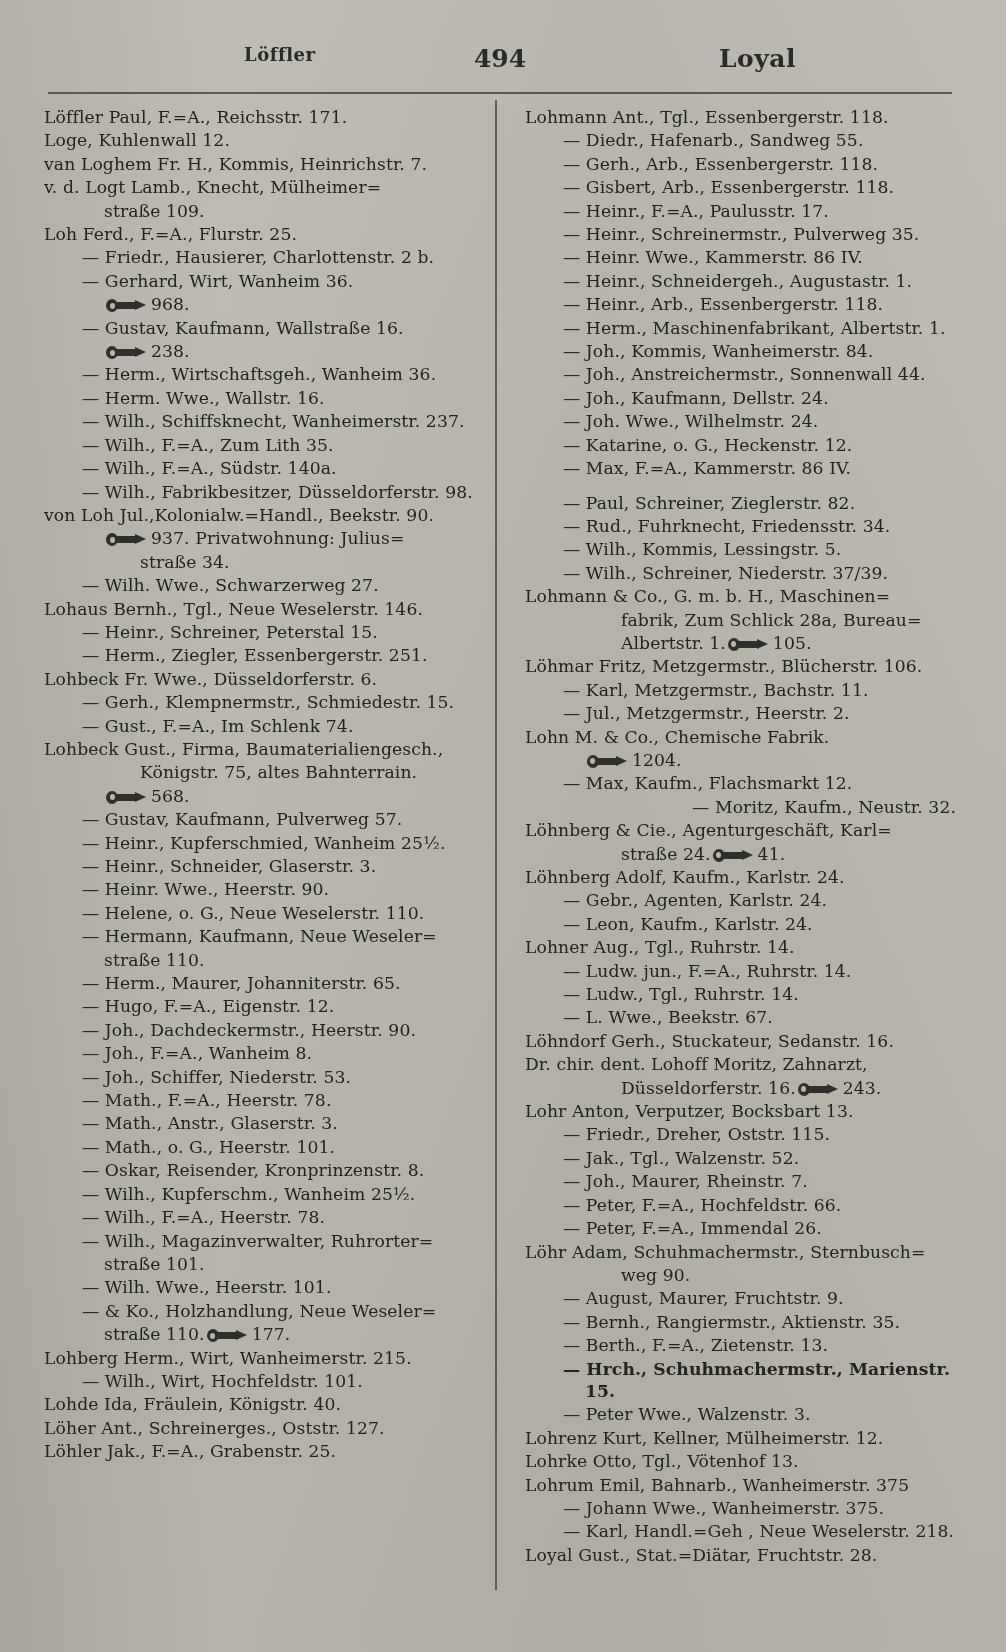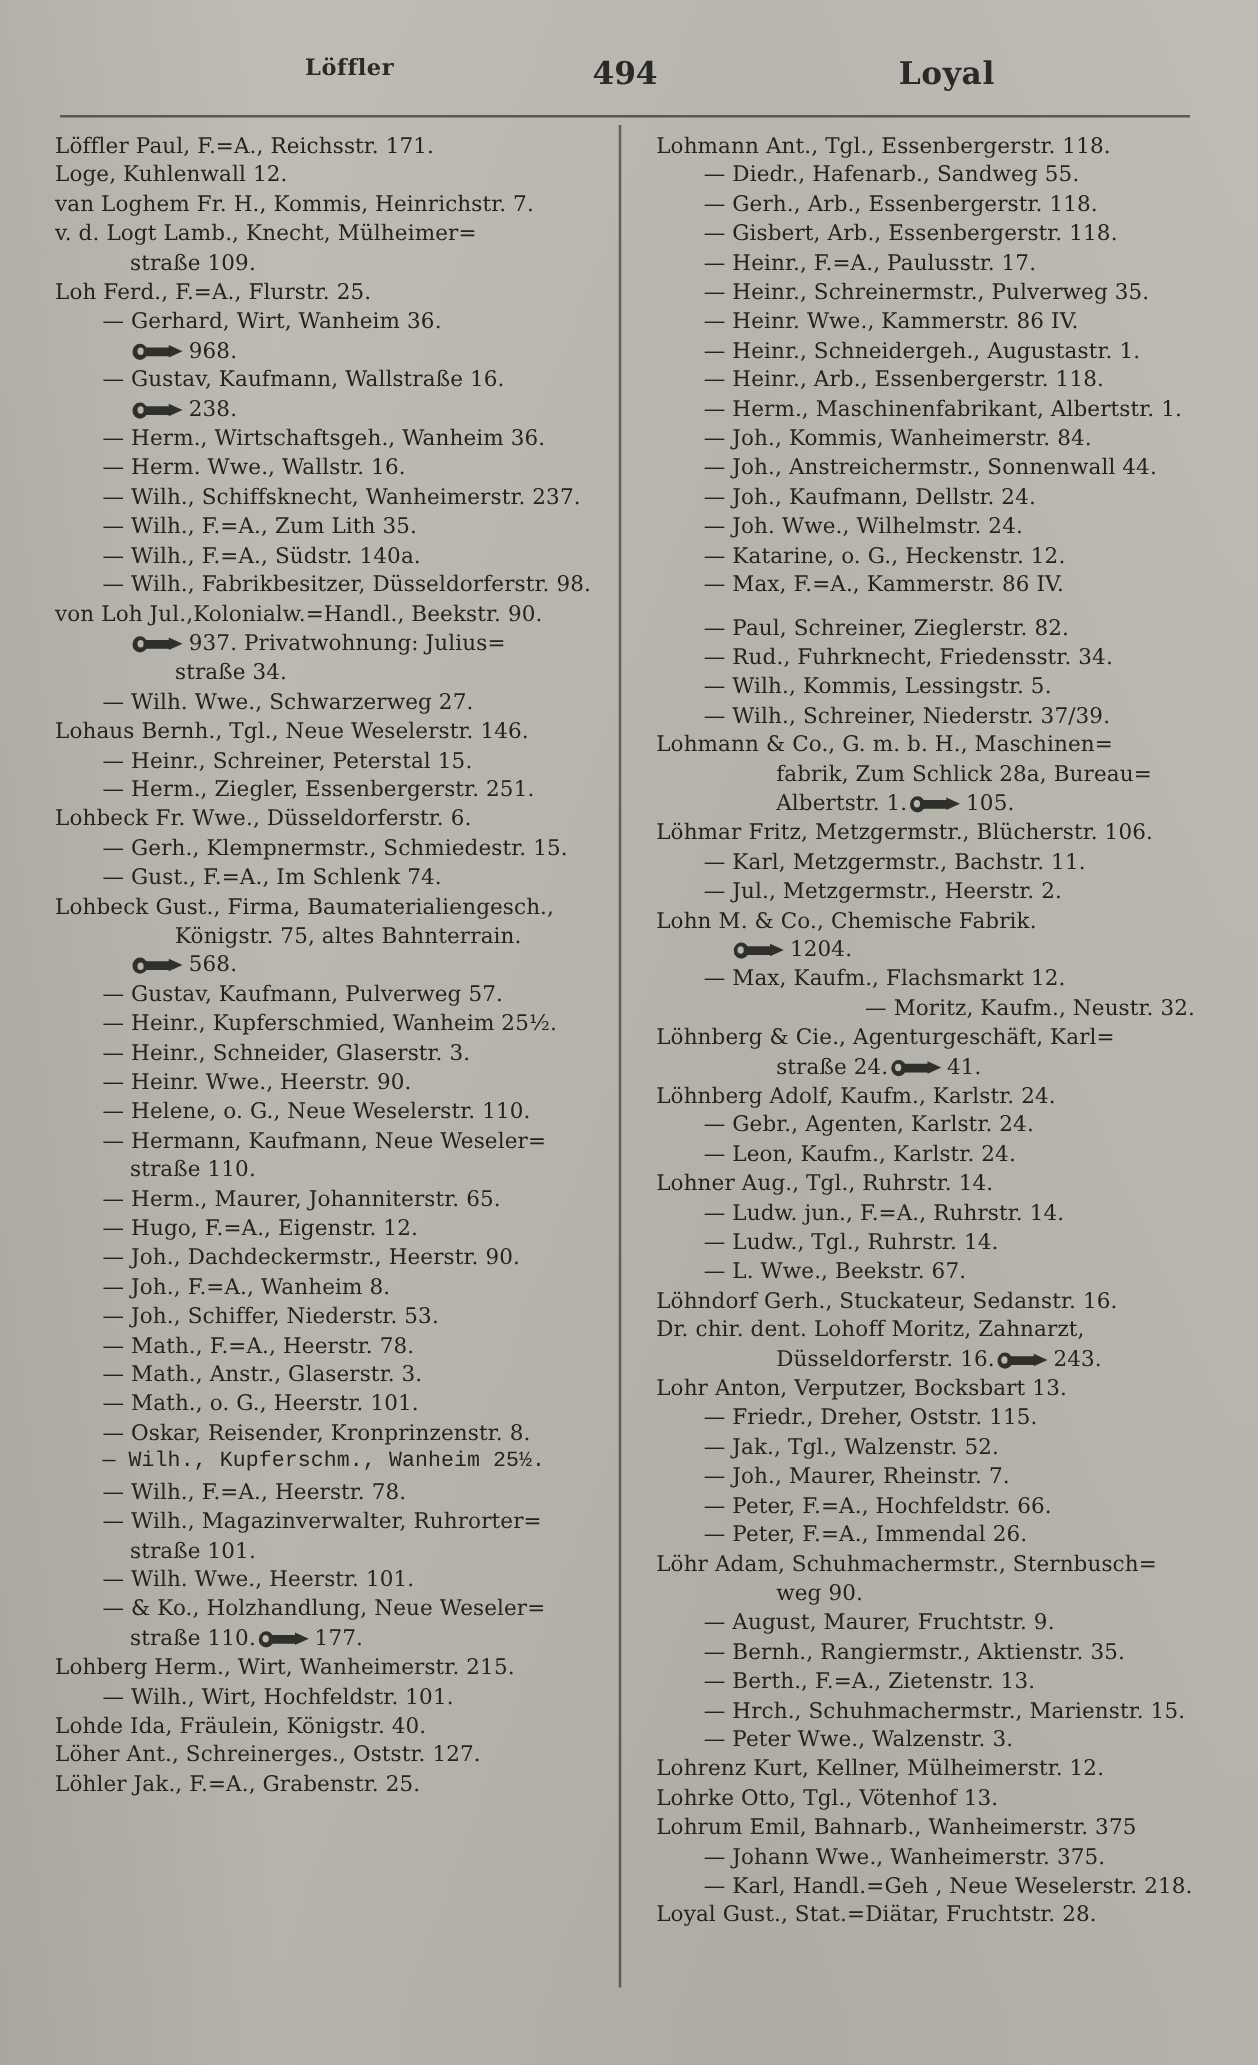--- a/index.html
+++ b/index.html
@@ -170,20 +170,21 @@
     <div class="rule"></div>
 
     <div class="columns">
       <div class="col left" id="col-left">
           <div class="entry"><span class="bold-first">Löffler Paul, F.=A., Reichsstr. 171.</span></div>
           <div class="entry"><span class="bold-first">Loge, Kuhlenwall 12.</span></div>
           <div class="entry"><span class="bold-first">van Loghem Fr. H., Kommis, Heinrichstr. 7.</span></div>
           <div class="entry"><span class="bold-first">v. d. Logt Lamb., Knecht, Mülheimer=</span></div>
           <div class="entry indent1"><span>straße 109.</span></div>
           <div class="entry"><span class="bold-first">Loh Ferd., F.=A., Flurstr. 25.</span></div>
+          <div class="entry indent1" style="text-indent: -22px;"><span>— </span><span>Friedr., Hausierer, Charlottenstr. 2 b.</span></div>
           <div class="entry indent1" style="text-indent: -22px;"><span>— </span><span>Gerhard, Wirt, Wanheim 36.</span></div>
           <div class="entry indent1"><span class="phone"><span class="lcap"></span><span class="body"></span><span class="rcap"></span></span><span>968.</span></div>
           <div class="entry indent1" style="text-indent: -22px;"><span>— </span><span>Gustav, Kaufmann, Wallstraße 16.</span></div>
           <div class="entry indent1"><span class="phone"><span class="lcap"></span><span class="body"></span><span class="rcap"></span></span><span>238.</span></div>
           <div class="entry indent1" style="text-indent: -22px;"><span>— </span><span>Herm., Wirtschaftsgeh., Wanheim 36.</span></div>
           <div class="entry indent1" style="text-indent: -22px;"><span>— </span><span>Herm. Wwe., Wallstr. 16.</span></div>
           <div class="entry indent1" style="text-indent: -22px;"><span>— </span><span>Wilh., Schiffsknecht, Wanheimerstr. 237.</span></div>
           <div class="entry indent1" style="text-indent: -22px;"><span>— </span><span>Wilh., F.=A., Zum Lith 35.</span></div>
           <div class="entry indent1" style="text-indent: -22px;"><span>— </span><span>Wilh., F.=A., Südstr. 140a.</span></div>
           <div class="entry indent1" style="text-indent: -22px;"><span>— </span><span>Wilh., Fabrikbesitzer, Düsseldorferstr. 98.</span></div>
@@ -209,21 +210,21 @@
           <div class="entry indent1"><span>straße 110.</span></div>
           <div class="entry indent1" style="text-indent: -22px;"><span>— </span><span>Herm., Maurer, Johanniterstr. 65.</span></div>
           <div class="entry indent1" style="text-indent: -22px;"><span>— </span><span>Hugo, F.=A., Eigenstr. 12.</span></div>
           <div class="entry indent1" style="text-indent: -22px;"><span>— </span><span>Joh., Dachdeckermstr., Heerstr. 90.</span></div>
           <div class="entry indent1" style="text-indent: -22px;"><span>— </span><span>Joh., F.=A., Wanheim 8.</span></div>
           <div class="entry indent1" style="text-indent: -22px;"><span>— </span><span>Joh., Schiffer, Niederstr. 53.</span></div>
           <div class="entry indent1" style="text-indent: -22px;"><span>— </span><span>Math., F.=A., Heerstr. 78.</span></div>
           <div class="entry indent1" style="text-indent: -22px;"><span>— </span><span>Math., Anstr., Glaserstr. 3.</span></div>
           <div class="entry indent1" style="text-indent: -22px;"><span>— </span><span>Math., o. G., Heerstr. 101.</span></div>
           <div class="entry indent1" style="text-indent: -22px;"><span>— </span><span>Oskar, Reisender, Kronprinzenstr. 8.</span></div>
-          <div class="entry indent1" style="text-indent: -22px; font-family: Liberation Mono, monospace;"><span>— </span><span>Wilh., Kupferschm., Wanheim 25½.</span></div>
+          <div class="entry indent1" style="text-indent: -22px;"><span>— </span><span>Wilh., Kupferschm., Wanheim 25½.</span></div>
           <div class="entry indent1" style="text-indent: -22px;"><span>— </span><span>Wilh., F.=A., Heerstr. 78.</span></div>
           <div class="entry indent1" style="text-indent: -22px;"><span>— </span><span>Wilh., Magazinverwalter, Ruhrorter=</span></div>
           <div class="entry indent1"><span>straße 101.</span></div>
           <div class="entry indent1" style="text-indent: -22px;"><span>— </span><span>Wilh. Wwe., Heerstr. 101.</span></div>
           <div class="entry indent1" style="text-indent: -22px;"><span>— </span><span>&amp; Ko., Holzhandlung, Neue Weseler=</span></div>
           <div class="entry indent1"><span>straße 110.</span><span class="phone"><span class="lcap"></span><span class="body"></span><span class="rcap"></span></span><span>177.</span></div>
           <div class="entry"><span class="bold-first">Lohberg Herm., Wirt, Wanheimerstr. 215.</span></div>
           <div class="entry indent1" style="text-indent: -22px;"><span>— </span><span>Wilh., Wirt, Hochfeldstr. 101.</span></div>
           <div class="entry"><span class="bold-first">Lohde Ida, Fräulein, Königstr. 40.</span></div>
           <div class="entry"><span class="bold-first">Löher Ant., Schreinerges., Oststr. 127.</span></div>
@@ -277,21 +278,21 @@
           <div class="entry indent1" style="text-indent: -22px;"><span>— </span><span>Friedr., Dreher, Oststr. 115.</span></div>
           <div class="entry indent1" style="text-indent: -22px;"><span>— </span><span>Jak., Tgl., Walzenstr. 52.</span></div>
           <div class="entry indent1" style="text-indent: -22px;"><span>— </span><span>Joh., Maurer, Rheinstr. 7.</span></div>
           <div class="entry indent1" style="text-indent: -22px;"><span>— </span><span>Peter, F.=A., Hochfeldstr. 66.</span></div>
           <div class="entry indent1" style="text-indent: -22px;"><span>— </span><span>Peter, F.=A., Immendal 26.</span></div>
           <div class="entry"><span class="bold-first">Löhr Adam, Schuhmachermstr., Sternbusch=</span></div>
           <div class="entry indent2"><span>weg 90.</span></div>
           <div class="entry indent1" style="text-indent: -22px;"><span>— </span><span>August, Maurer, Fruchtstr. 9.</span></div>
           <div class="entry indent1" style="text-indent: -22px;"><span>— </span><span>Bernh., Rangiermstr., Aktienstr. 35.</span></div>
           <div class="entry indent1" style="text-indent: -22px;"><span>— </span><span>Berth., F.=A., Zietenstr. 13.</span></div>
-          <div class="entry indent1" style="text-indent: -22px;"><span>— </span><span>Hrch., Schuhmachermstr., Marienstr. 15.</span></div>
+          <div class="entry indent1" style="text-indent: -22px; font-weight: bold;"><span>— </span><span>Hrch., Schuhmachermstr., Marienstr. 15.</span></div>
           <div class="entry indent1" style="text-indent: -22px;"><span>— </span><span>Peter Wwe., Walzenstr. 3.</span></div>
           <div class="entry"><span class="bold-first">Lohrenz Kurt, Kellner, Mülheimerstr. 12.</span></div>
           <div class="entry"><span class="bold-first">Lohrke Otto, Tgl., Vötenhof 13.</span></div>
           <div class="entry"><span class="bold-first">Lohrum Emil, Bahnarb., Wanheimerstr. 375</span></div>
           <div class="entry indent1" style="text-indent: -22px;"><span>— </span><span>Johann Wwe., Wanheimerstr. 375.</span></div>
           <div class="entry indent1" style="text-indent: -22px;"><span>— </span><span>Karl, Handl.=Geh , Neue Weselerstr. 218.</span></div>
           <div class="entry"><span class="bold-first">Loyal Gust., Stat.=Diätar, Fruchtstr. 28.</span></div>
         </div>
     </div>
 

